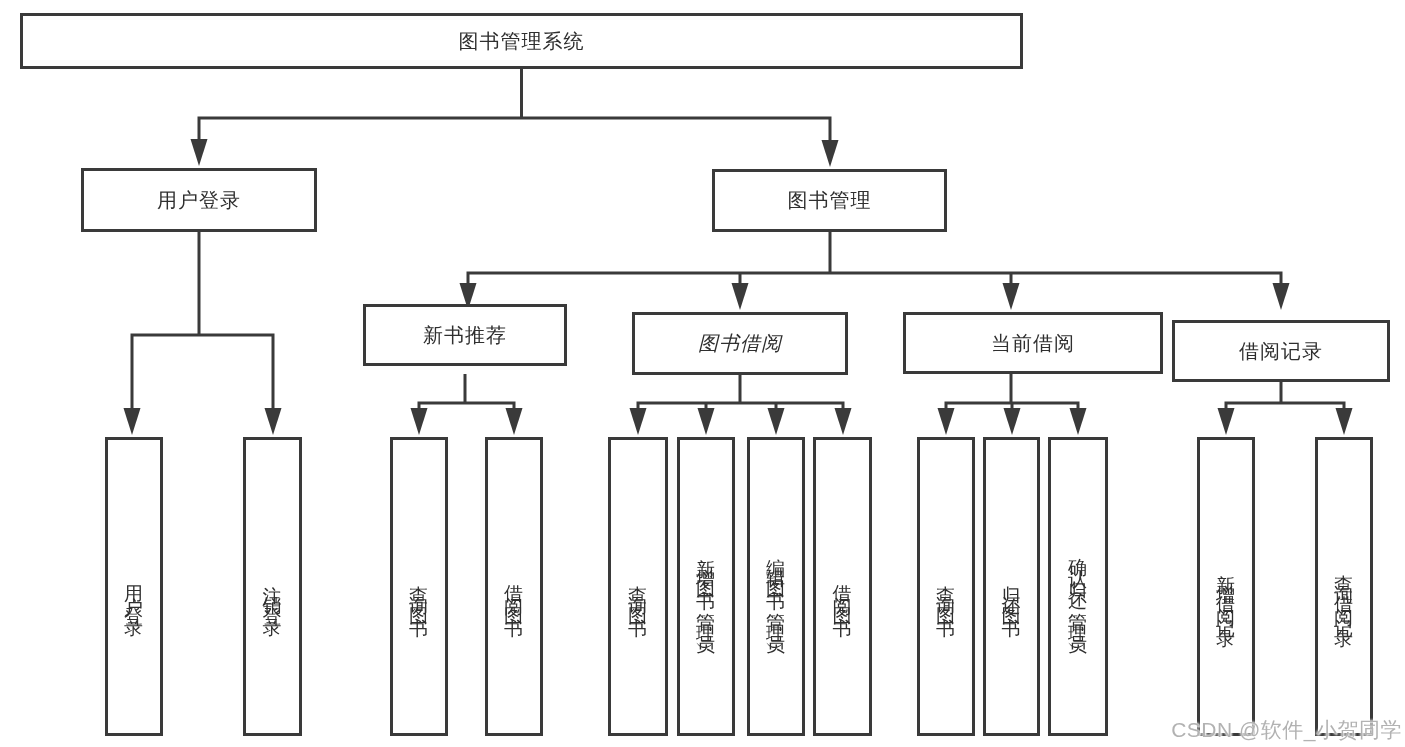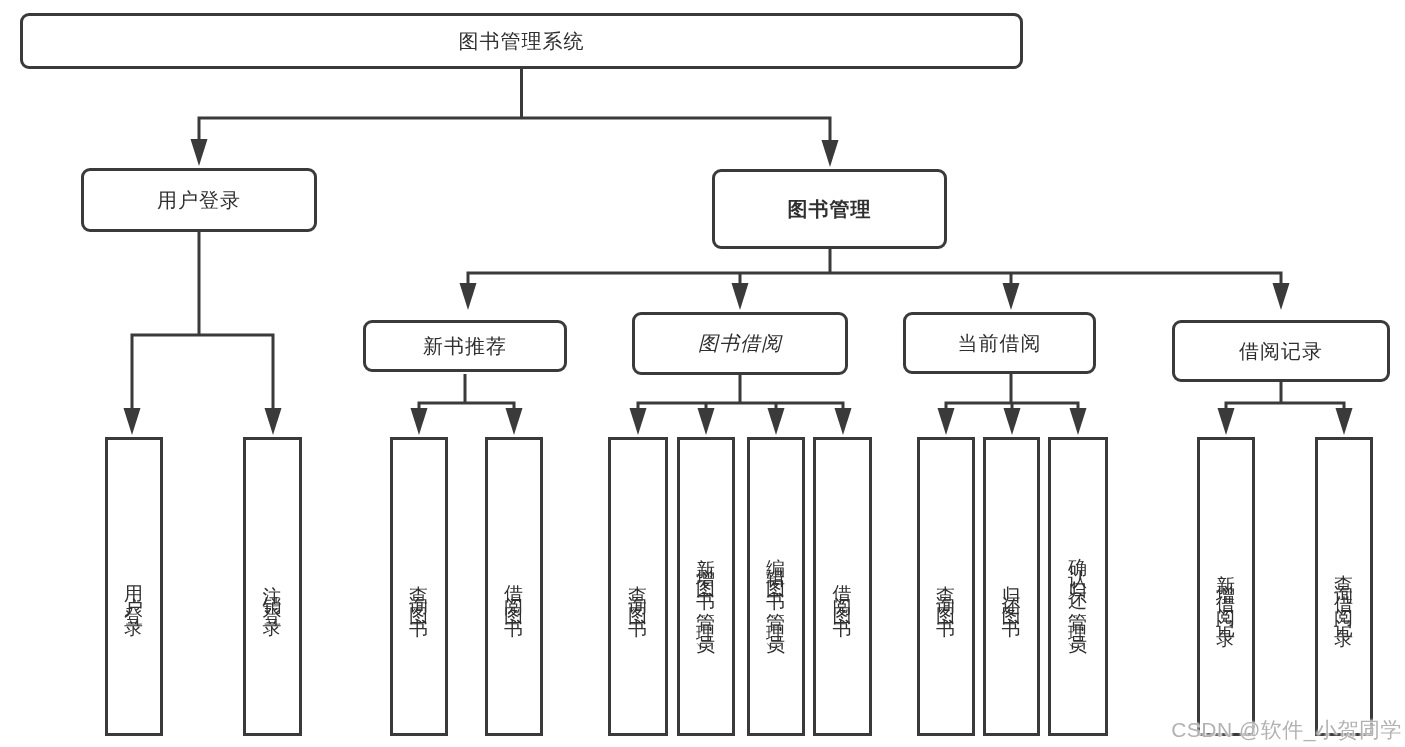--- a/index.html
+++ b/index.html
@@ -24,21 +24,20 @@
     background: #ffffff;
     display: flex;
     align-items: center;
     justify-content: center;
     color: #2f2f2f;
   }
   .box.h {
     font-size: 20px;
     letter-spacing: 1px;
     white-space: nowrap;
-    border-radius: 9px;
   }
   .box.leaf {
     top: 437px;
     height: 299px;
   }
   .box.leaf .vtext {
     writing-mode: vertical-rl;
     text-orientation: mixed;
     font-size: 19px;
     line-height: 1;
@@ -92,25 +91,25 @@
       <polygon points="1012,435 1003.5,408 1020.5,408"></polygon>
       <polygon points="1078,435 1069.5,408 1086.5,408"></polygon>
       <polygon points="1226,435 1217.5,408 1234.5,408"></polygon>
       <polygon points="1344,435 1335.5,408 1352.5,408"></polygon>
     </g>
   </svg>
 
   <div class="box h" style="left:20px; top:13px; width:1003px; height:56px;">图书管理系统</div>
 
   <div class="box h" style="left:81px; top:168px; width:236px; height:64px;">用户登录</div>
-  <div class="box h" style="left:712px; top:169px; width:235px; height:80px;font-weight:bold;">图书管理</div>
+  <div class="box h" style="left:712px; top:169px; width:235px; height:63px;">图书管理</div>
 
-  <div class="box h" style="left:363px; top:320px; width:204px; height:52px;">新书推荐</div>
+  <div class="box h" style="left:363px; top:304px; width:204px; height:62px;">新书推荐</div>
   <div class="box h" style="left:632px; top:312px; width:216px; height:63px;font-style:italic;">图书借阅</div>
-  <div class="box h" style="left:903px; top:312px; width:193px; height:62px;">当前借阅</div>
+  <div class="box h" style="left:903px; top:312px; width:260px; height:62px;">当前借阅</div>
   <div class="box h" style="left:1172px; top:320px; width:218px; height:62px;">借阅记录</div>
 
   <div class="box leaf" style="left:105px; width:58px;">
     <span class="vtext">用户登录</span>
   </div>
   <div class="box leaf" style="left:243px; width:59px;">
     <span class="vtext">注销登录</span>
   </div>
 
   <div class="box leaf" style="left:390px; width:58px;">

